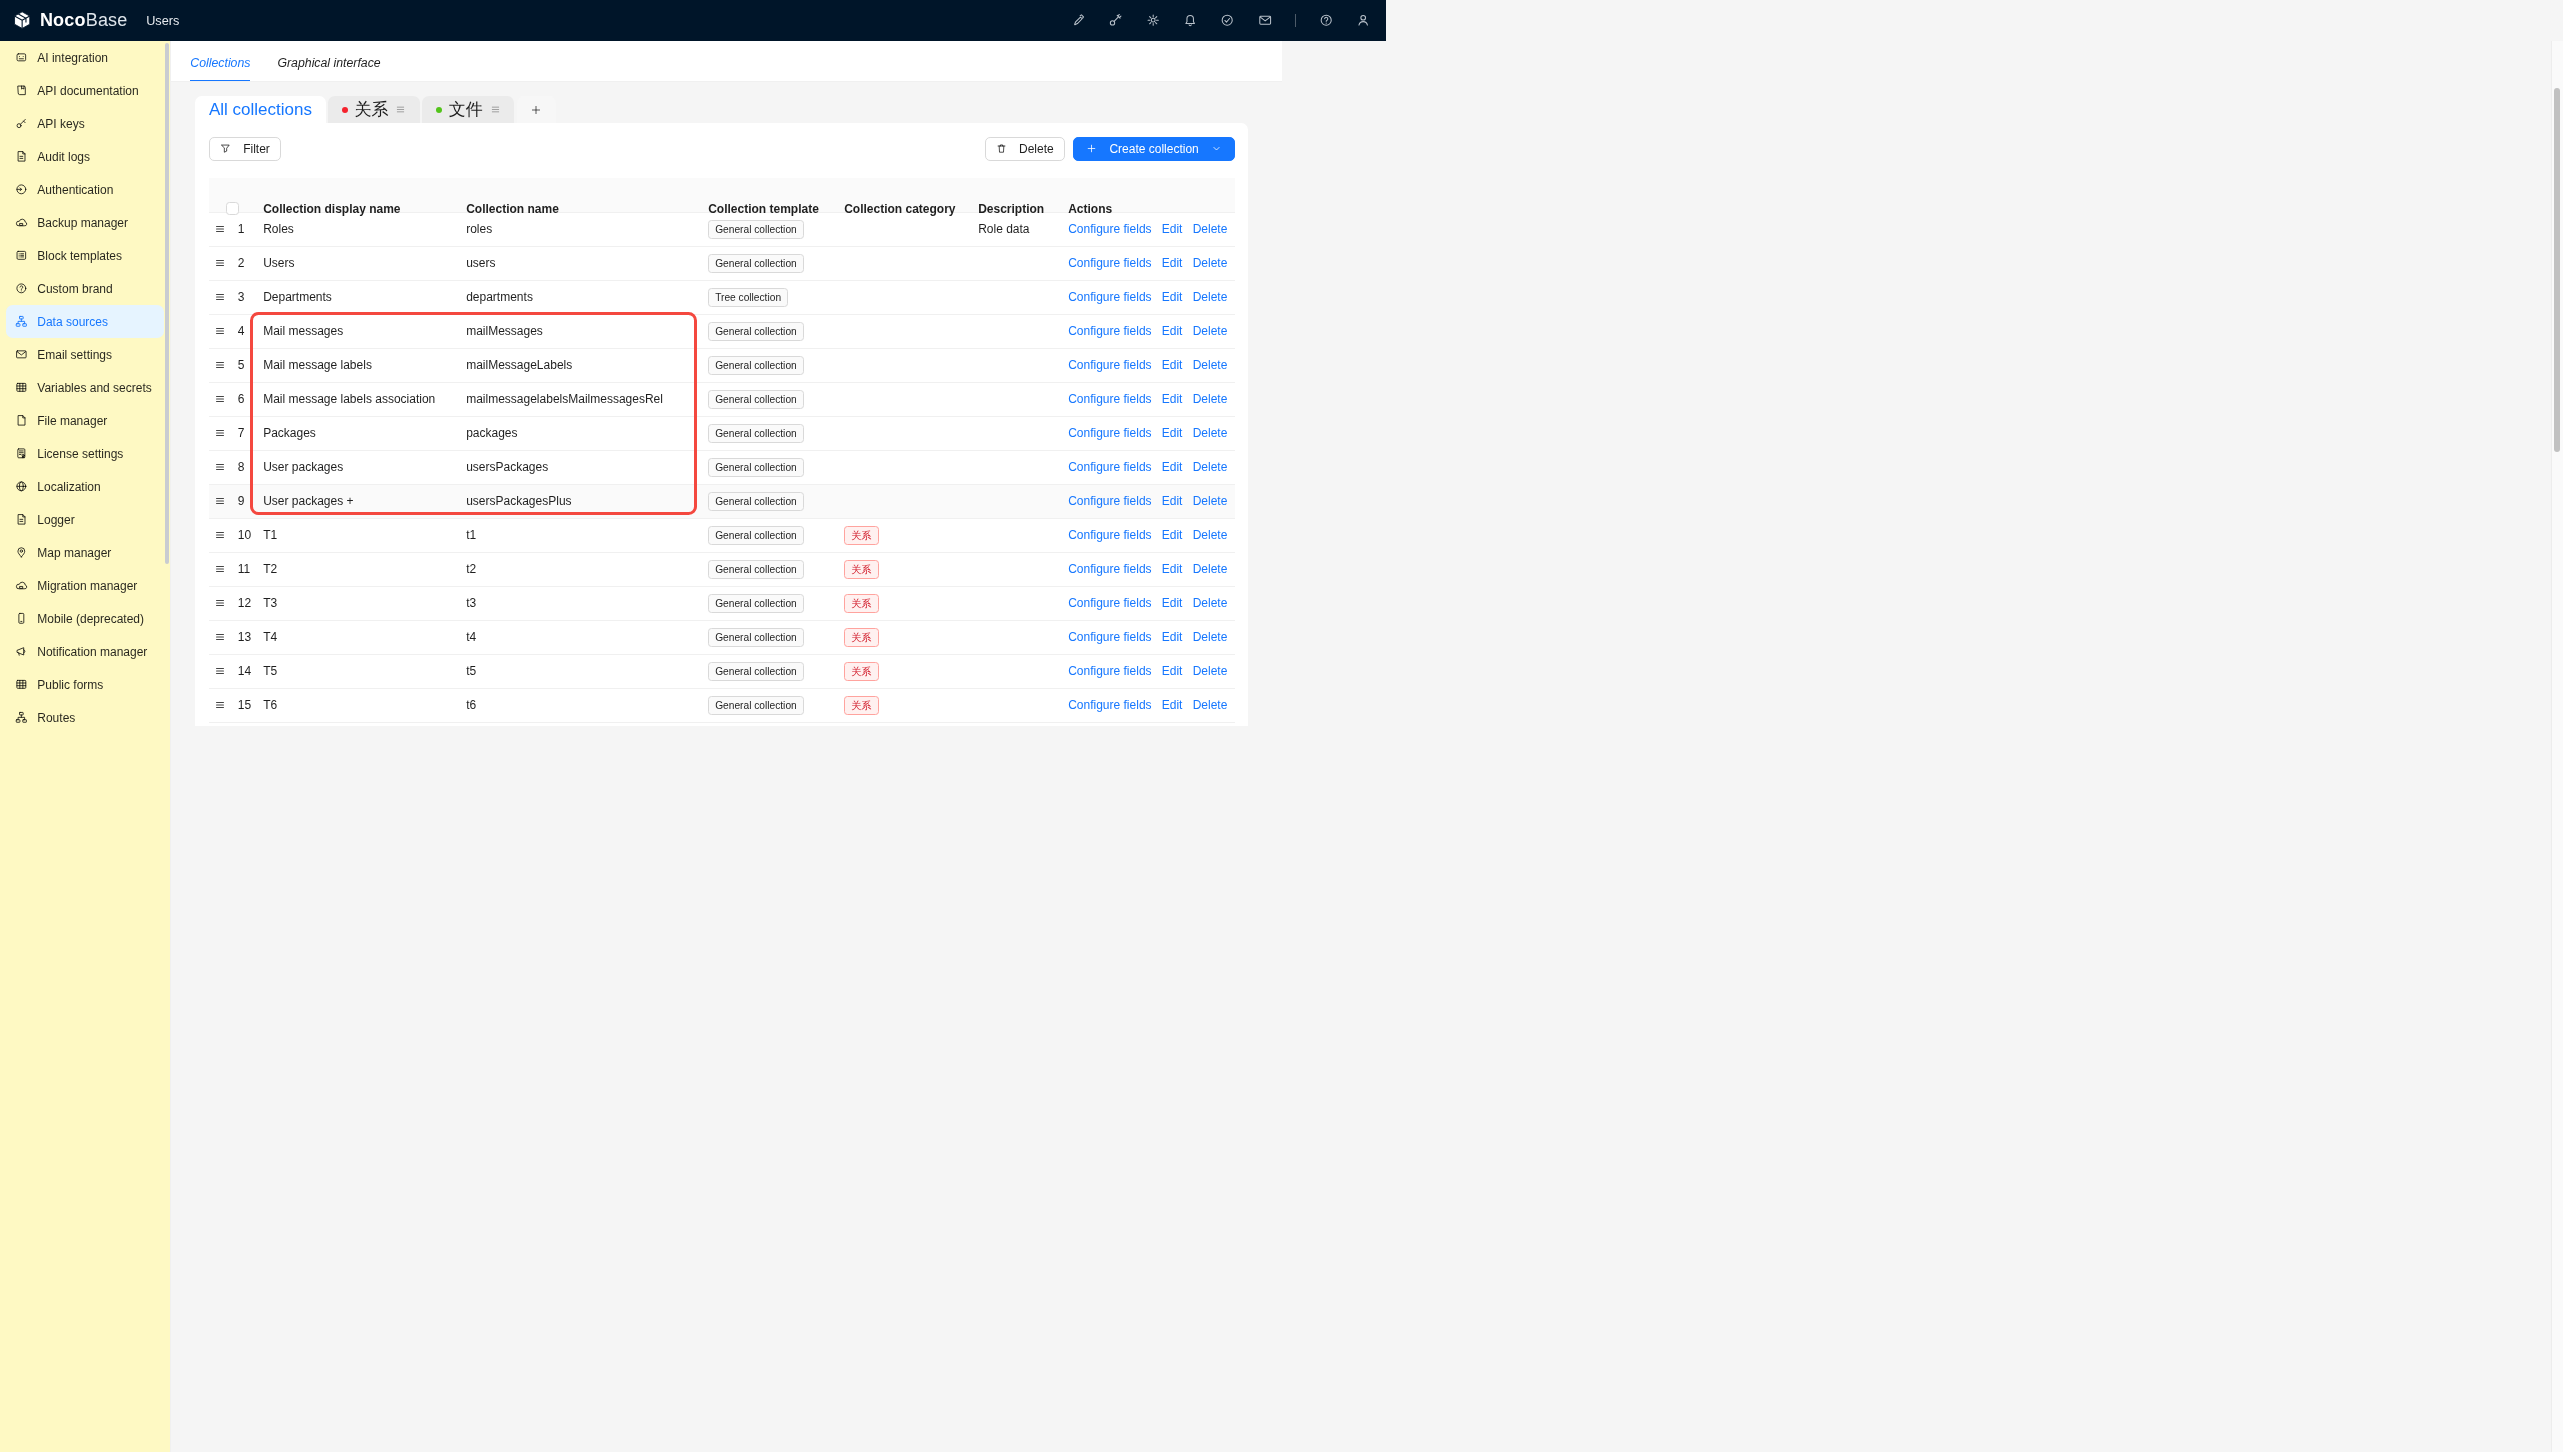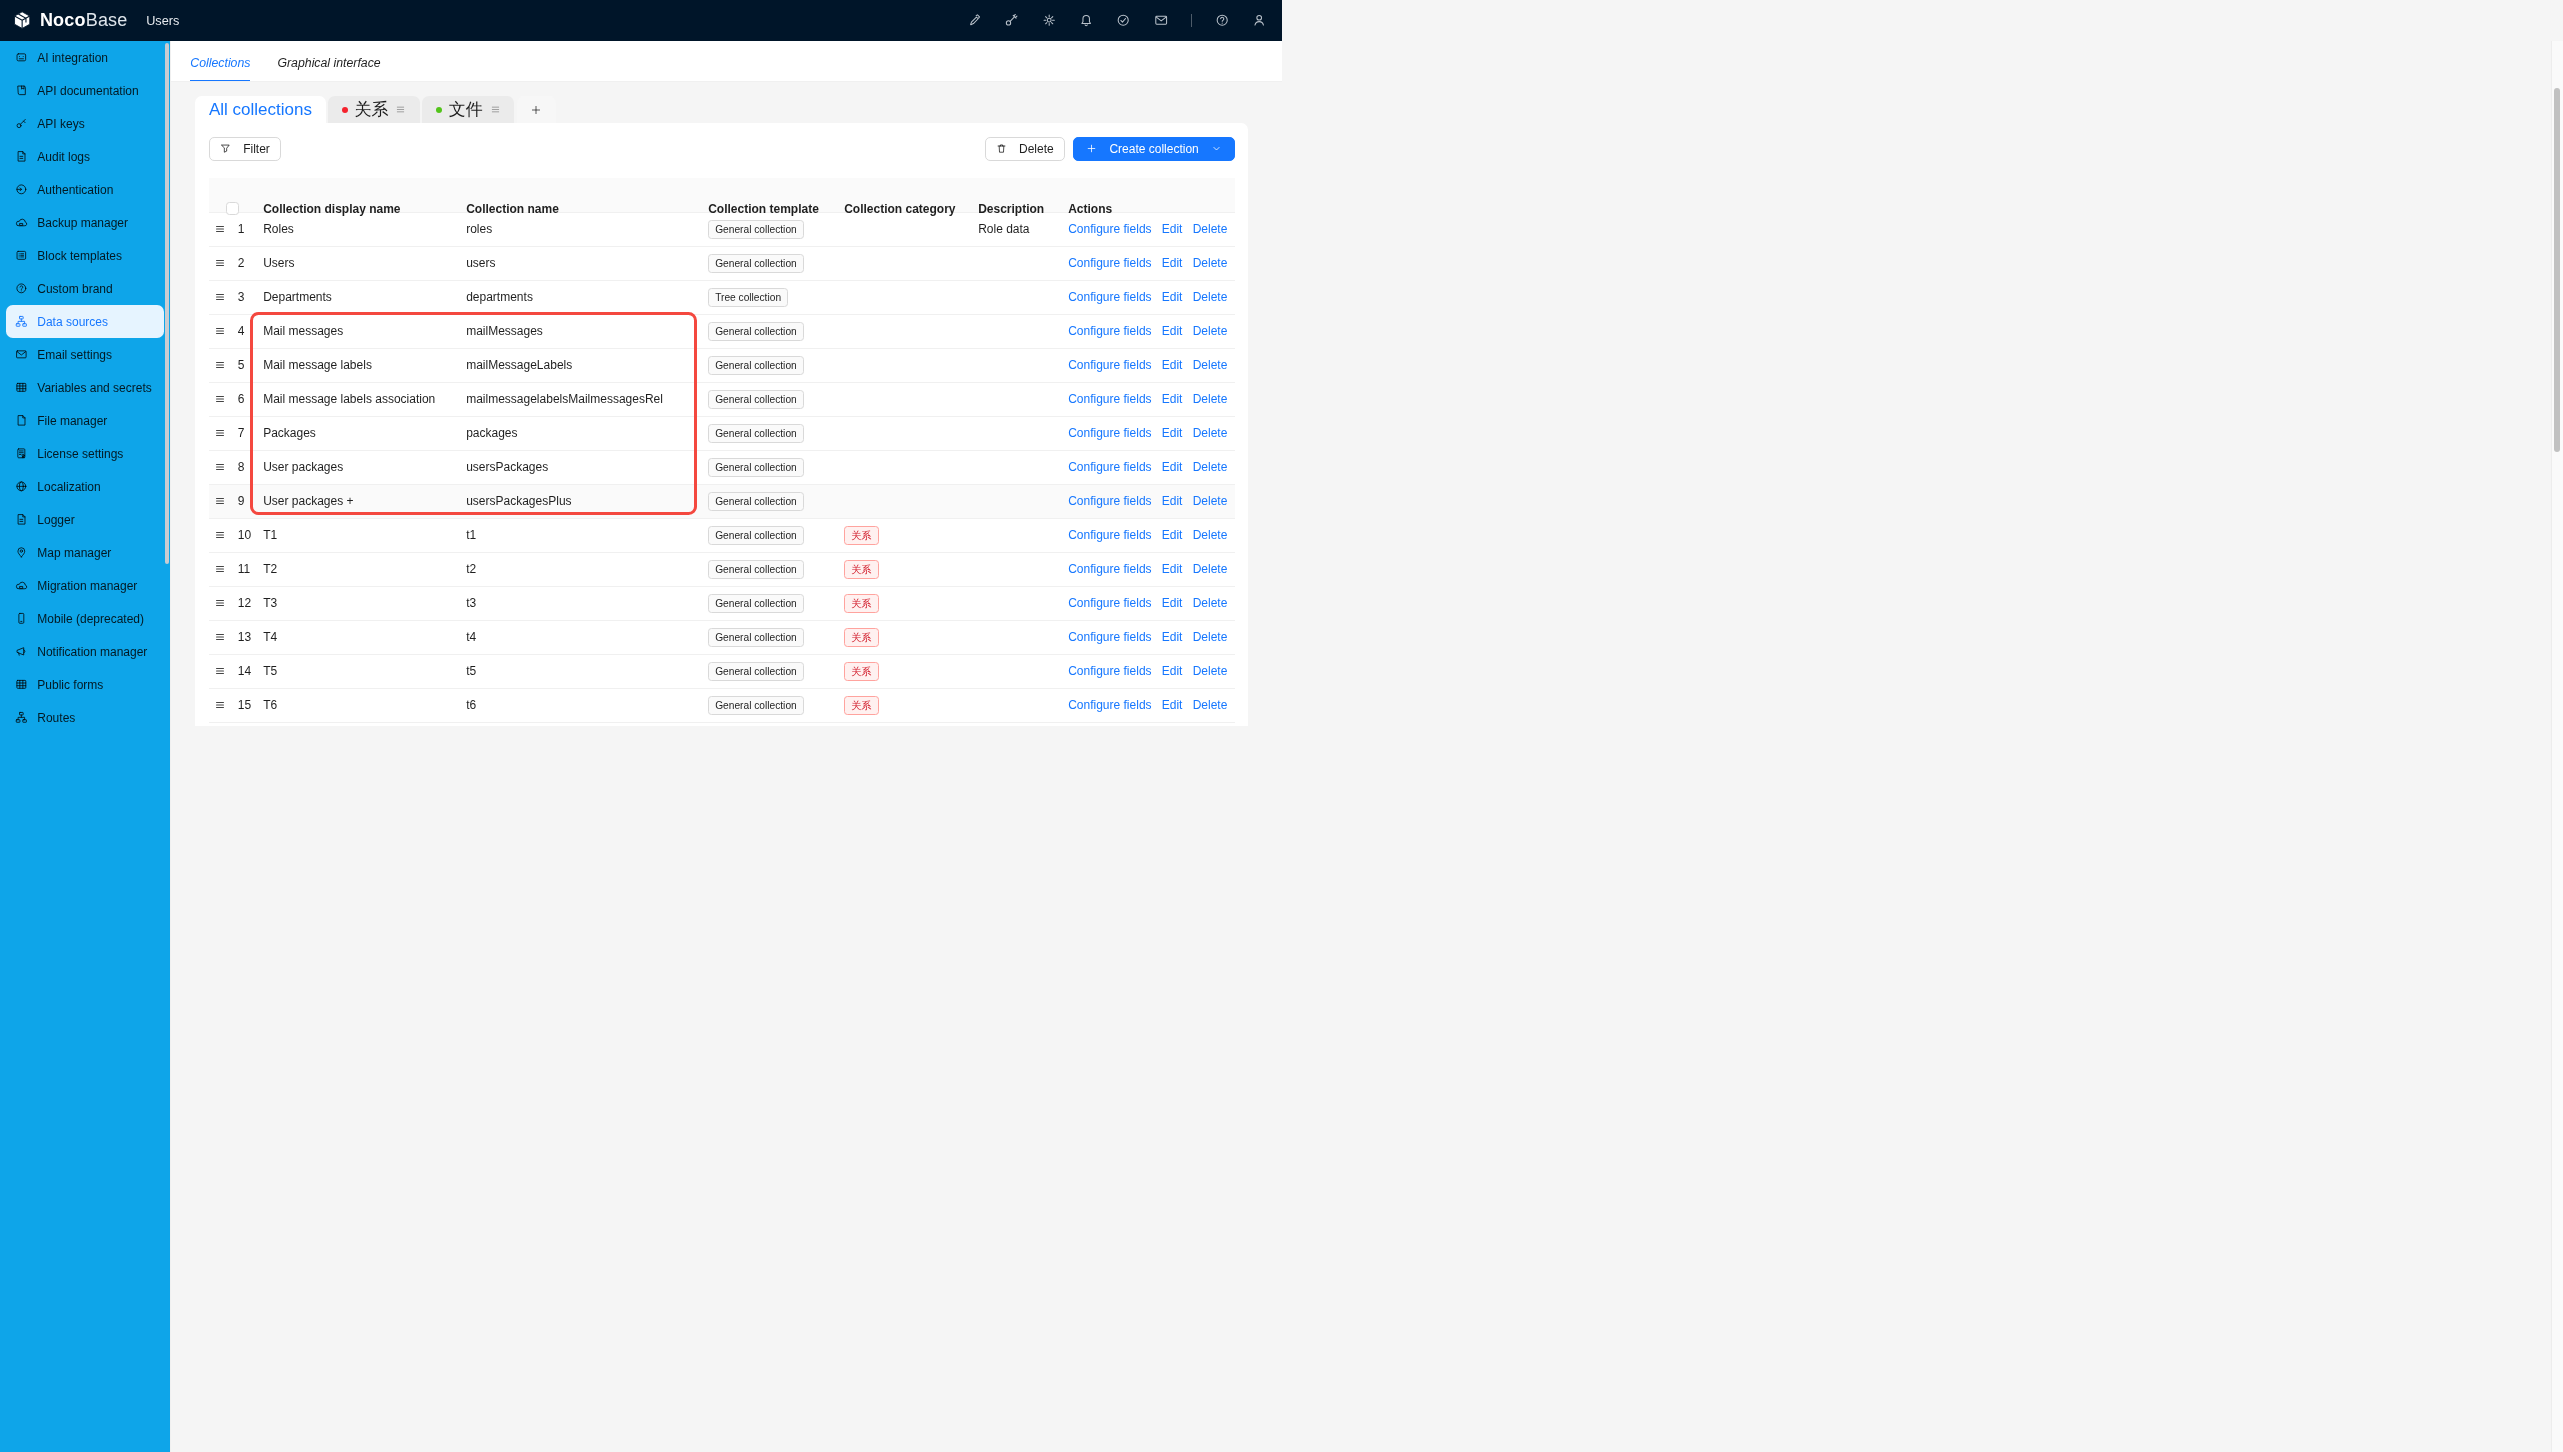--- a/index.html
+++ b/index.html
@@ -3,32 +3,32 @@
 <meta charset="utf-8">
 <style>
   html,body{margin:0;padding:0;}
   body{
     width:1282px;height:726px;overflow:hidden;position:relative;
     font-family:"Liberation Sans",sans-serif;font-size:12px;
     color:rgba(0,0,0,.88);background:#f5f5f5;
   }
   svg{display:block}
   
-  .topbar{position:fixed;top:0;left:0;width:1282px;height:41px;background:#001529;display:flex;align-items:center;z-index:50;}
+  .topbar{position:fixed;top:0;left:0;width:1386px;height:41px;background:#001529;display:flex;align-items:center;z-index:50;}
   .logo{display:flex;align-items:center;gap:7.6px;padding-left:12px;}
   .logo-text{font-size:18px;color:#fff;letter-spacing:0.2px;white-space:nowrap;}
   .logo-noco{font-weight:700}
   .logo-base{font-weight:300;color:#dfe6ec}
   .tb-nav{color:#e6eaee;font-size:12.7px;margin-left:18.6px;cursor:pointer;}
   .tb-right{margin-left:auto;display:flex;align-items:center;gap:23px;padding-right:15.3px;}
   .tb-icon{width:14.4px;height:14.4px;color:#b9c2cb;cursor:pointer;}
   .tb-icon svg{width:100%;height:100%}
   .tb-div{width:0.8px;height:12.7px;background:rgba(255,255,255,.3);}
   
-  .sidebar{position:fixed;top:41px;left:0;width:170px;bottom:0;background:#0ea5e9;border-right:0.8px solid #f0f0f0;z-index:40;overflow:hidden;}
+  .sidebar{position:fixed;top:41px;left:0;width:170px;bottom:0;background:#fef9c3;border-right:0.8px solid #f0f0f0;z-index:40;overflow:hidden;}
   .side-item{height:33px;display:flex;align-items:center;gap:9.3px;padding:0 6.8px 0 9.3px;margin:0 6px;border-radius:6.8px;cursor:pointer;color:rgba(0,0,0,.85);}
   .side-item.active{background:#e6f4ff;color:#1677ff;}
   .side-icon{width:12.7px;height:12.7px;flex:0 0 12.7px;}
   .side-icon svg{width:100%;height:100%}
   .side-label{font-size:12px;white-space:nowrap;}
   .side-scroll{position:absolute;top:1.7px;right:0.8px;width:4.2px;height:521px;background:#c9ccd1;border-radius:2.5px;}
   
   .main{position:absolute;top:41px;left:170px;width:1112px;}
   .main-header{background:#fff;padding:6.8px 20.3px 0 20.3px;border-bottom:0.8px solid #f0f0f0;}
   .breadcrumb{display:flex;gap:6.8px;align-items:center;height:18.6px;font-size:12px;}

